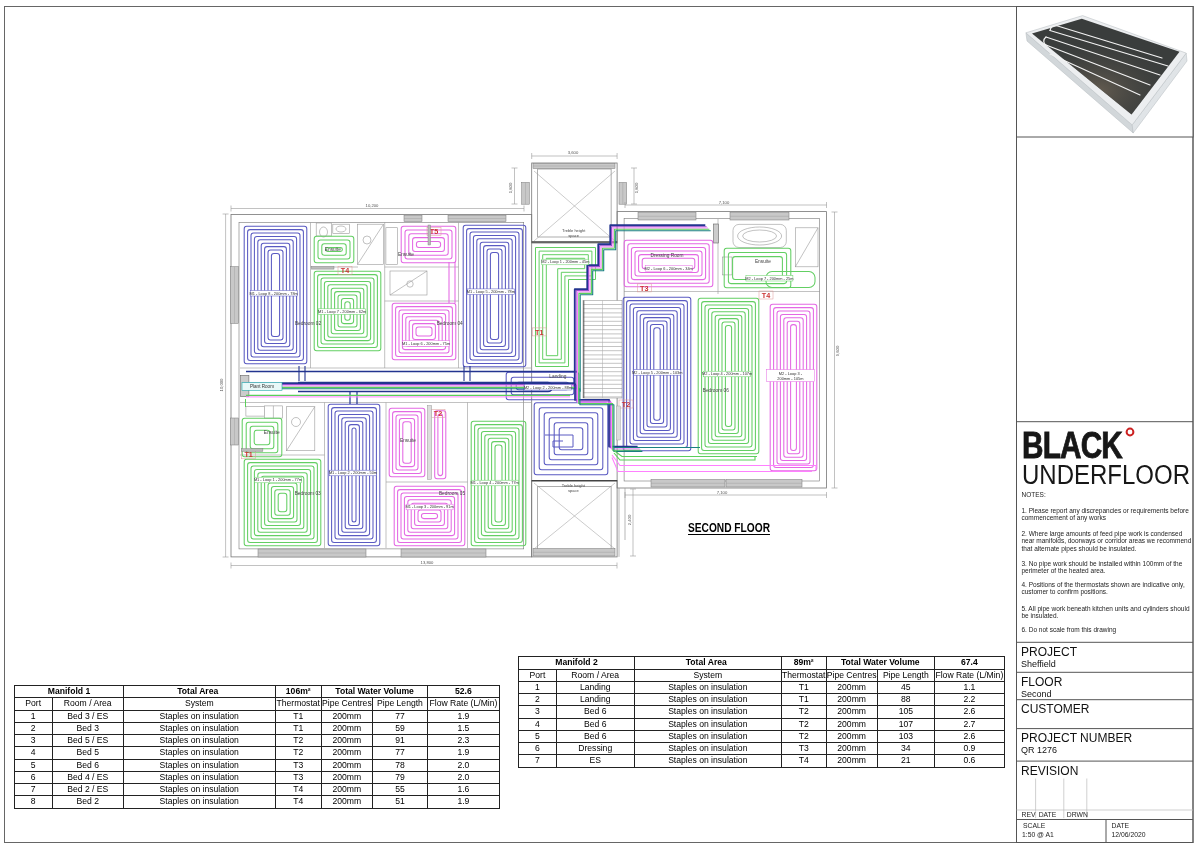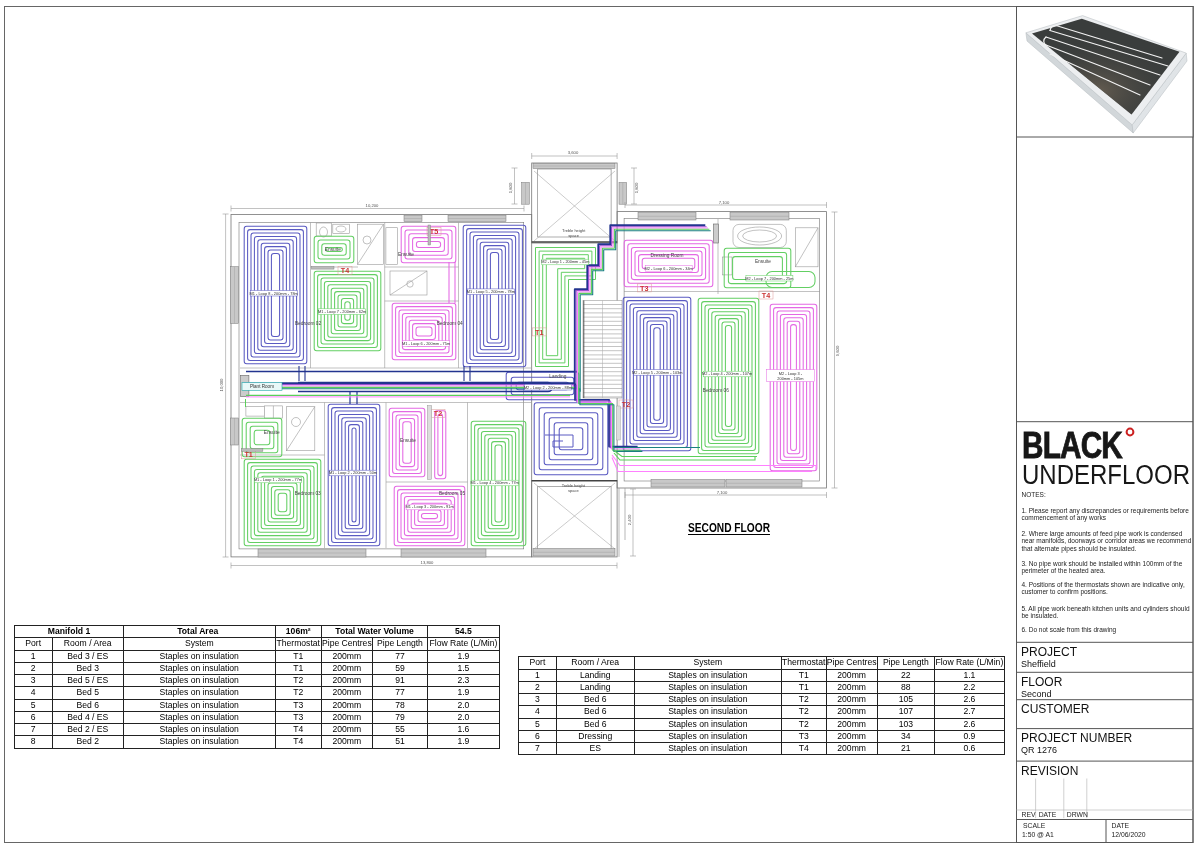--- a/index.html
+++ b/index.html
@@ -820,37 +820,37 @@
       <text x="1066.8" y="816.5" font-size="6.8" fill="#222">DRWN</text>
 
 <line x1="1016.5" y1="819.5" x2="1193" y2="819.5" stroke="#555" stroke-width="1"></line>
 <line x1="1106" y1="819.5" x2="1106" y2="842.5" stroke="#555" stroke-width="1"></line>
 <text x="1023" y="828" font-size="6.8" fill="#222">SCALE</text>
 <text x="1022" y="836.5" font-size="6.8" fill="#222">1:50 @ A1</text>
 <text x="1111.5" y="828" font-size="6.8" fill="#222">DATE</text>
 <text x="1111.5" y="836.5" font-size="6.8" fill="#222">12/06/2020</text>
 </svg>
 
-<table class="man" style="left:14px;top:625px">
+<table class="man" style="left:14px;top:685px">
       <colgroup>
         <col style="width:37.5px">
         <col style="width:71.5px">
         <col style="width:151.5px">
         <col style="width:46.5px">
         <col style="width:50px">
         <col style="width:55.5px">
         <col style="width:71.5px">
       </colgroup>
       <tbody>
         <tr class="h1">
           <td colspan="2">Manifold 1</td>
           <td class="ra">Total Area</td>
           <td>106m²</td>
           <td colspan="2">Total Water Volume</td>
-          <td>54.5</td>
+          <td>52.6</td>
         </tr>
         <tr class="h2">
           <td>Port</td>
           <td>Room / Area</td>
           <td>System</td>
           <td>Thermostat</td>
           <td>Pipe Centres</td>
           <td>Pipe Length</td>
           <td>Flow Rate (L/Min)</td>
         </tr>
@@ -933,36 +933,43 @@
       <colgroup>
         <col style="width:37.4px">
         <col style="width:78.1px">
         <col style="width:147px">
         <col style="width:44.8px">
         <col style="width:51.1px">
         <col style="width:57.3px">
         <col style="width:69.8px">
       </colgroup>
       <tbody>
+        <tr class="h1">
+          <td colspan="2">Manifold 2</td>
+          <td class="ra">Total Area</td>
+          <td>89m²</td>
+          <td colspan="2">Total Water Volume</td>
+          <td>67.4</td>
+        </tr>
         <tr class="h2">
           <td>Port</td>
           <td>Room / Area</td>
           <td>System</td>
           <td>Thermostat</td>
           <td>Pipe Centres</td>
           <td>Pipe Length</td>
           <td>Flow Rate (L/Min)</td>
         </tr>
         <tr>
           <td>1</td>
           <td>Landing</td>
           <td>Staples on insulation</td>
           <td>T1</td>
           <td>200mm</td>
-          <td>22</td>
+          <td>45</td>
           <td>1.1</td>
         </tr>
         <tr>
           <td>2</td>
           <td>Landing</td>
           <td>Staples on insulation</td>
           <td>T1</td>
           <td>200mm</td>
           <td>88</td>
           <td>2.2</td>

